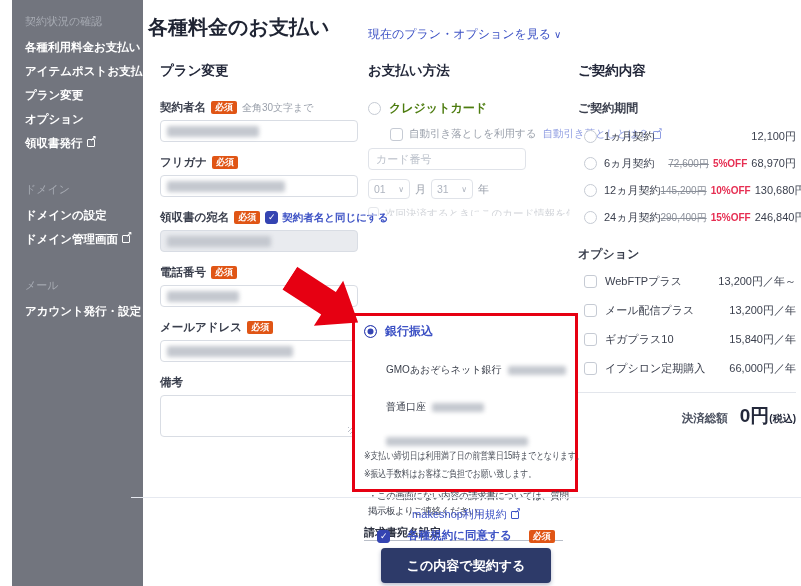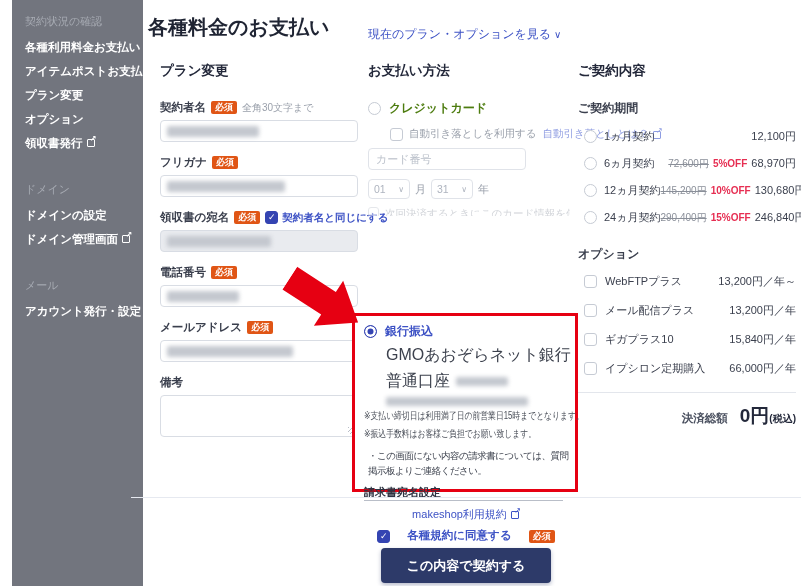--- a/index.html
+++ b/index.html
@@ -61,21 +61,21 @@
   .mini-sel { width:42px; height:20px; border:1px solid #E0E3E9; border-radius:4px; display:flex; align-items:center; justify-content:space-between; padding:0 5px; font-size:10.5px; color:#AEB4BF; cursor:pointer; }
   .mini-sel .chev { color:#AEB4BF; margin:0; font-size:8px; }
   .date-unit { font-size:11px; color:#9AA0AB; }
   .clipped-row { display:flex; align-items:flex-start; gap:6px; margin-top:8px; height:9px; overflow:hidden; opacity:.45; }
   .clipped-label { font-size:10.5px; color:#9AA0AB; white-space:nowrap; }
 
   
   .bank-box { position:absolute; left:352px; top:313px; width:226px; height:179px; border:3px solid #E60012; background:#fff; padding:7px 6px 0 9px; }
   .bank-radio-row { display:flex; align-items:center; gap:8px; }
   .bank-radio-label { font-size:12px; font-weight:bold; color:#3D52C5; }
-  .bank-line { display:flex; align-items:center; gap:6px; margin:5px 0 0 22px; font-size:16px; color:#3C414D; white-space:nowrap; }
+  .bank-line { display:flex; align-items:center; gap:6px; margin:23px 0 0 22px; font-size:10px; color:#3C414D; white-space:nowrap; }
   .bank-note { font-size:10px; color:#4A4F59; transform:scaleX(.78); transform-origin:0 50%; white-space:nowrap; width:130%; line-height:1.55; margin-top:2px; }
   .bank-note:first-of-type { margin-top:6px; }
   .bank-bullets { margin:7px 0 0 4px; }
   .bank-bullet { font-size:9.5px; letter-spacing:-0.5px; color:#3C414D; line-height:1.6; }
   .invoice-link { display:block; width:97%; font-size:11px; font-weight:bold; color:#2E3342; border-bottom:1px solid #B9BEC8; margin-top:7px; cursor:pointer; }
 
   
   .arrow { position:absolute; left:283px; top:270px; width:84px; height:62px; transform:rotate(33deg); }
 
   

